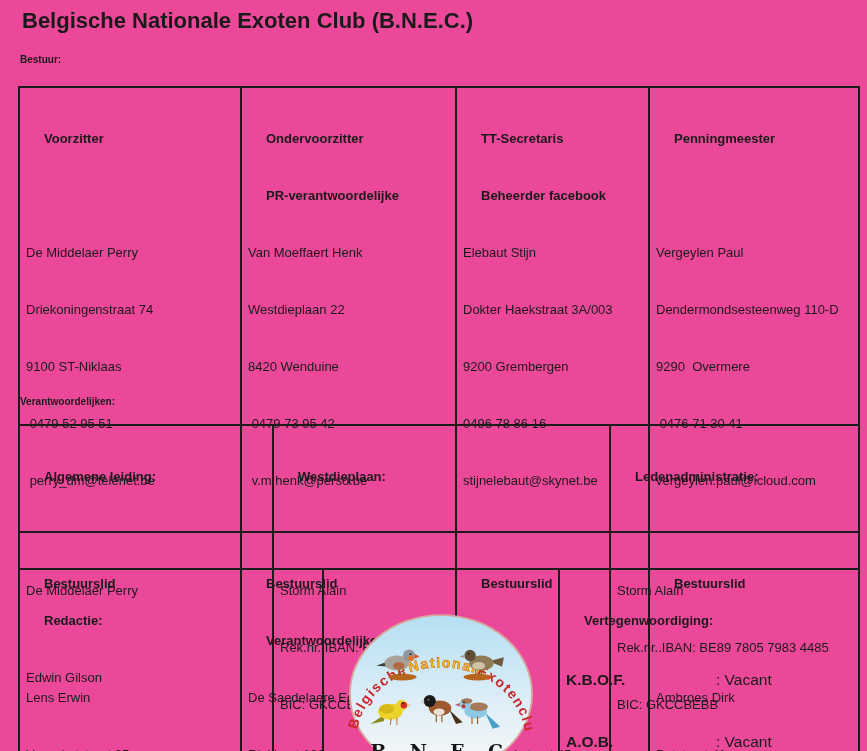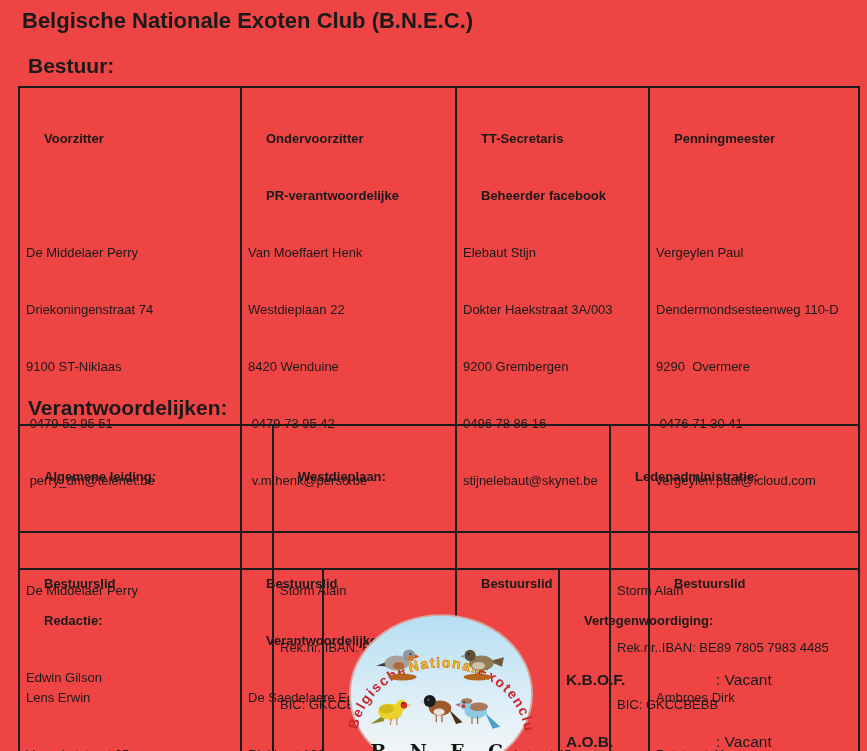--- a/index.html
+++ b/index.html
@@ -1,19 +1,19 @@
 <!DOCTYPE html>
 <html><head>
 <meta charset="utf-8">
 <style>
   html,body{margin:0;padding:0;background:#ffffff;}
-  #page{position:relative;width:867px;height:751px;background:#ef4444;
+  #page{position:relative;width:867px;height:751px;background:#ec4899;
         font-family:"Liberation Sans",sans-serif;color:#1a1a1a;overflow:hidden;}
   .doc-title{position:absolute;left:22px;top:8px;font-size:22px;font-weight:bold;letter-spacing:0;}
-  .sec-head{position:absolute;left:20px;font-size:21px;font-weight:bold;margin-left:8px;}
+  .sec-head{position:absolute;left:20px;font-size:10px;font-weight:bold;}
   table.grid{position:absolute;border-collapse:collapse;table-layout:fixed;}
   table.grid td{border:2px solid #1c1c1c;vertical-align:top;padding:3px 6px;
                 font-size:13px;line-height:19px;white-space:pre-wrap;overflow:hidden;}
   .hd{font-weight:bold;margin-left:18px;}
   .blank{height:19px;}
   .vt-org-row{display:flex;font-size:15.5px;font-weight:bold;line-height:24px;}
   .vt-org{width:150px;}
   .vt-val{font-weight:normal;}
   td.logo-cell{padding:2px 0;text-align:center;vertical-align:middle;}
 </style>

